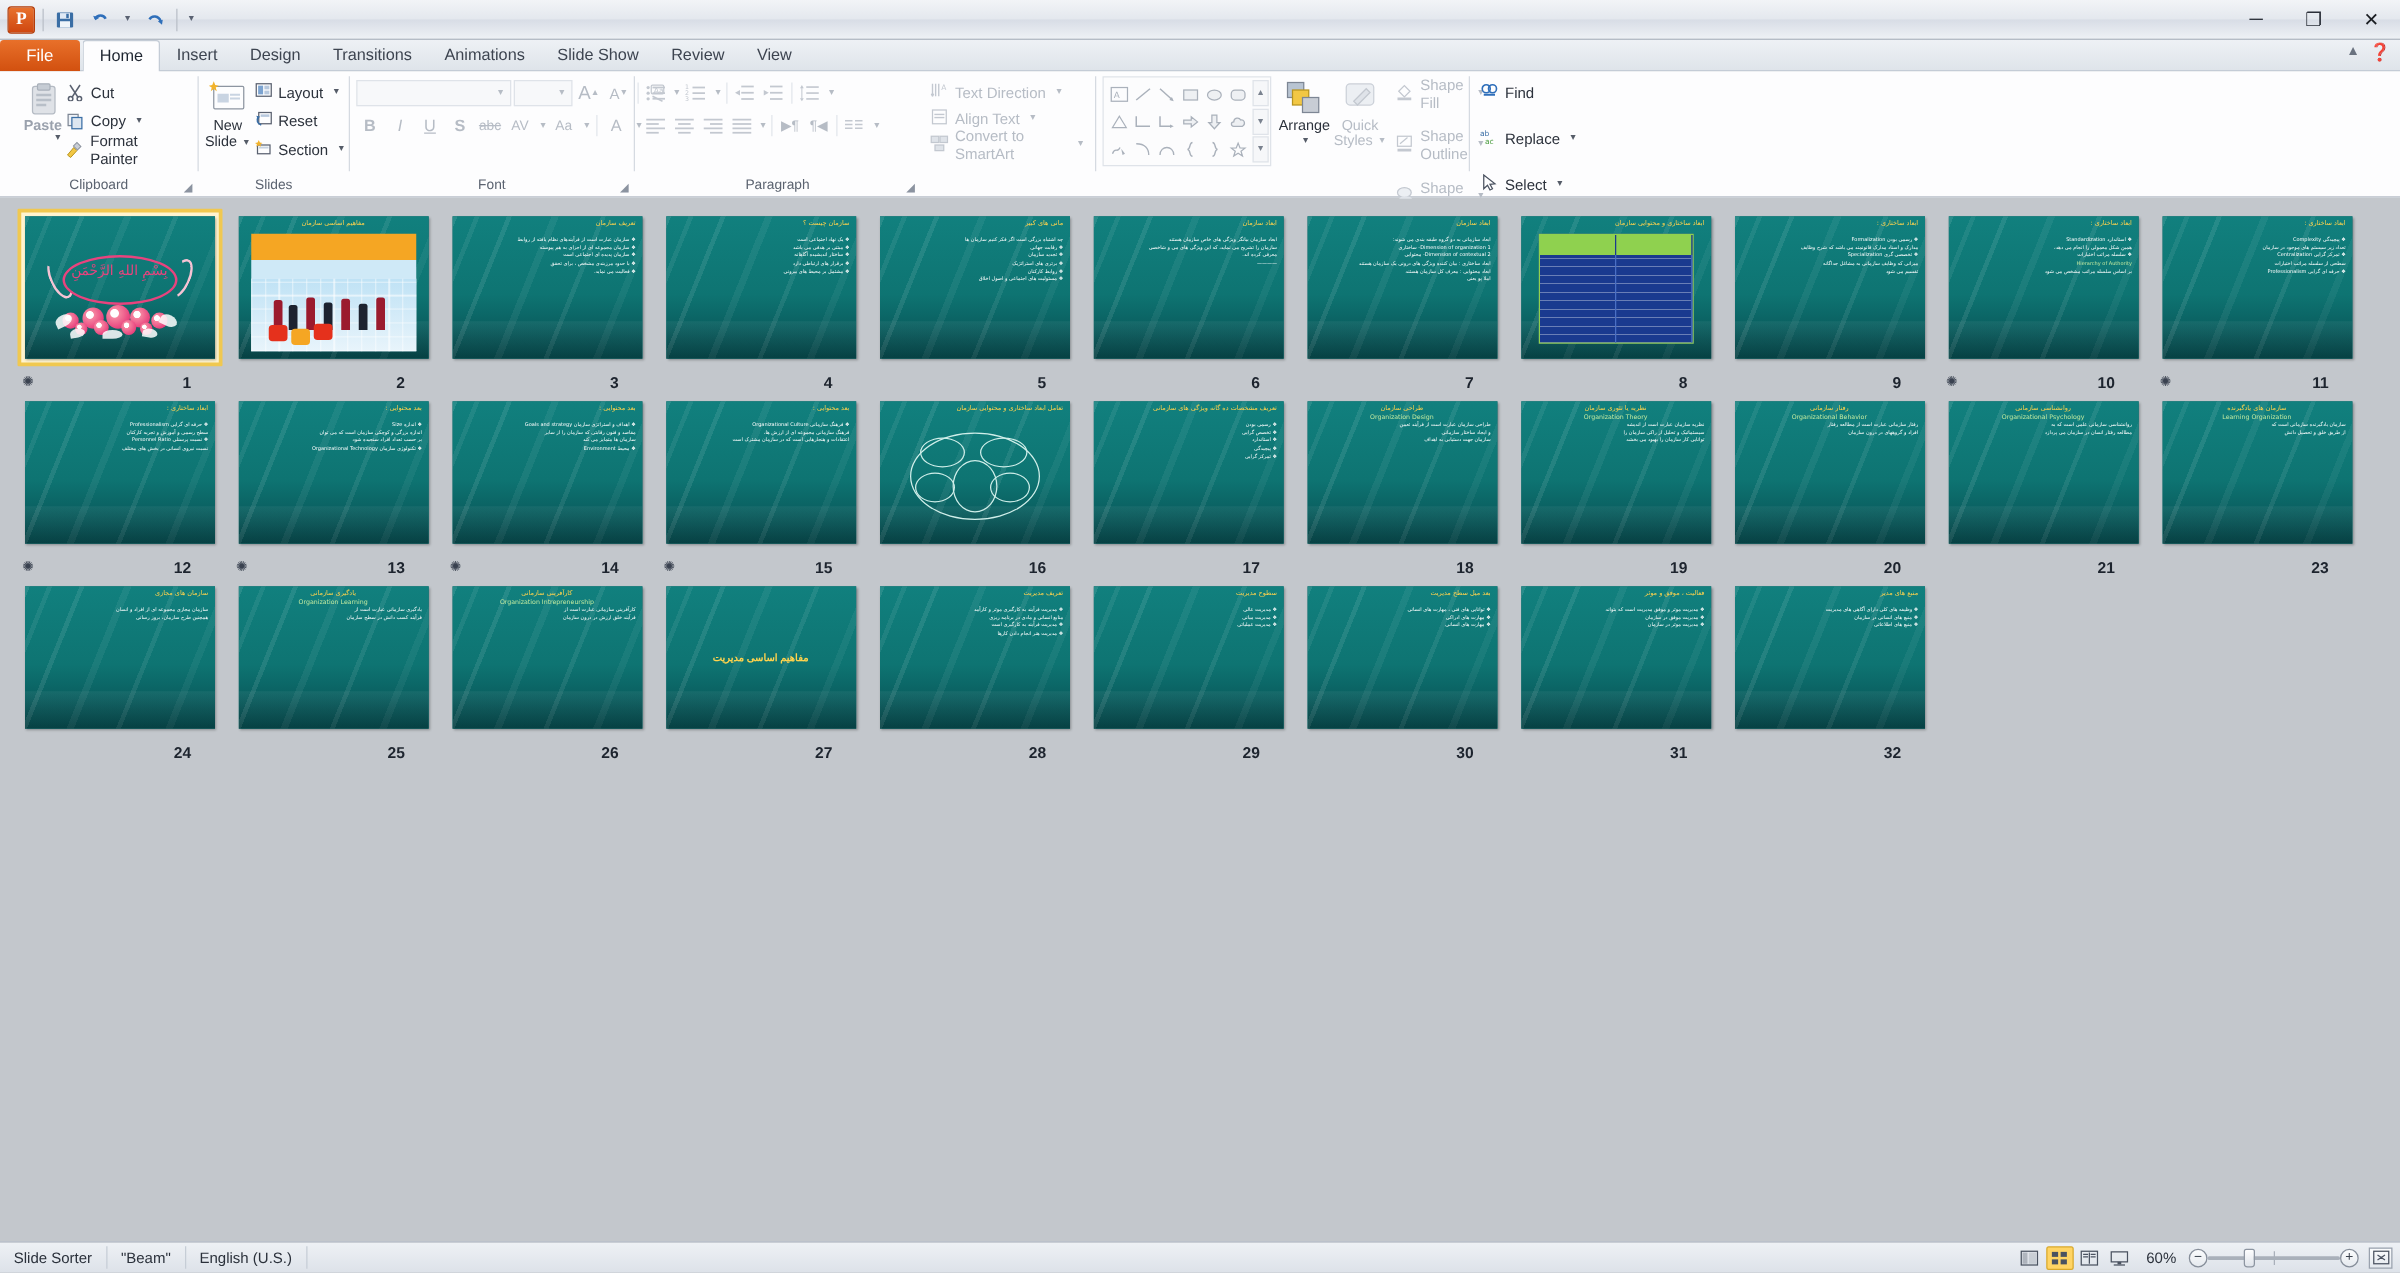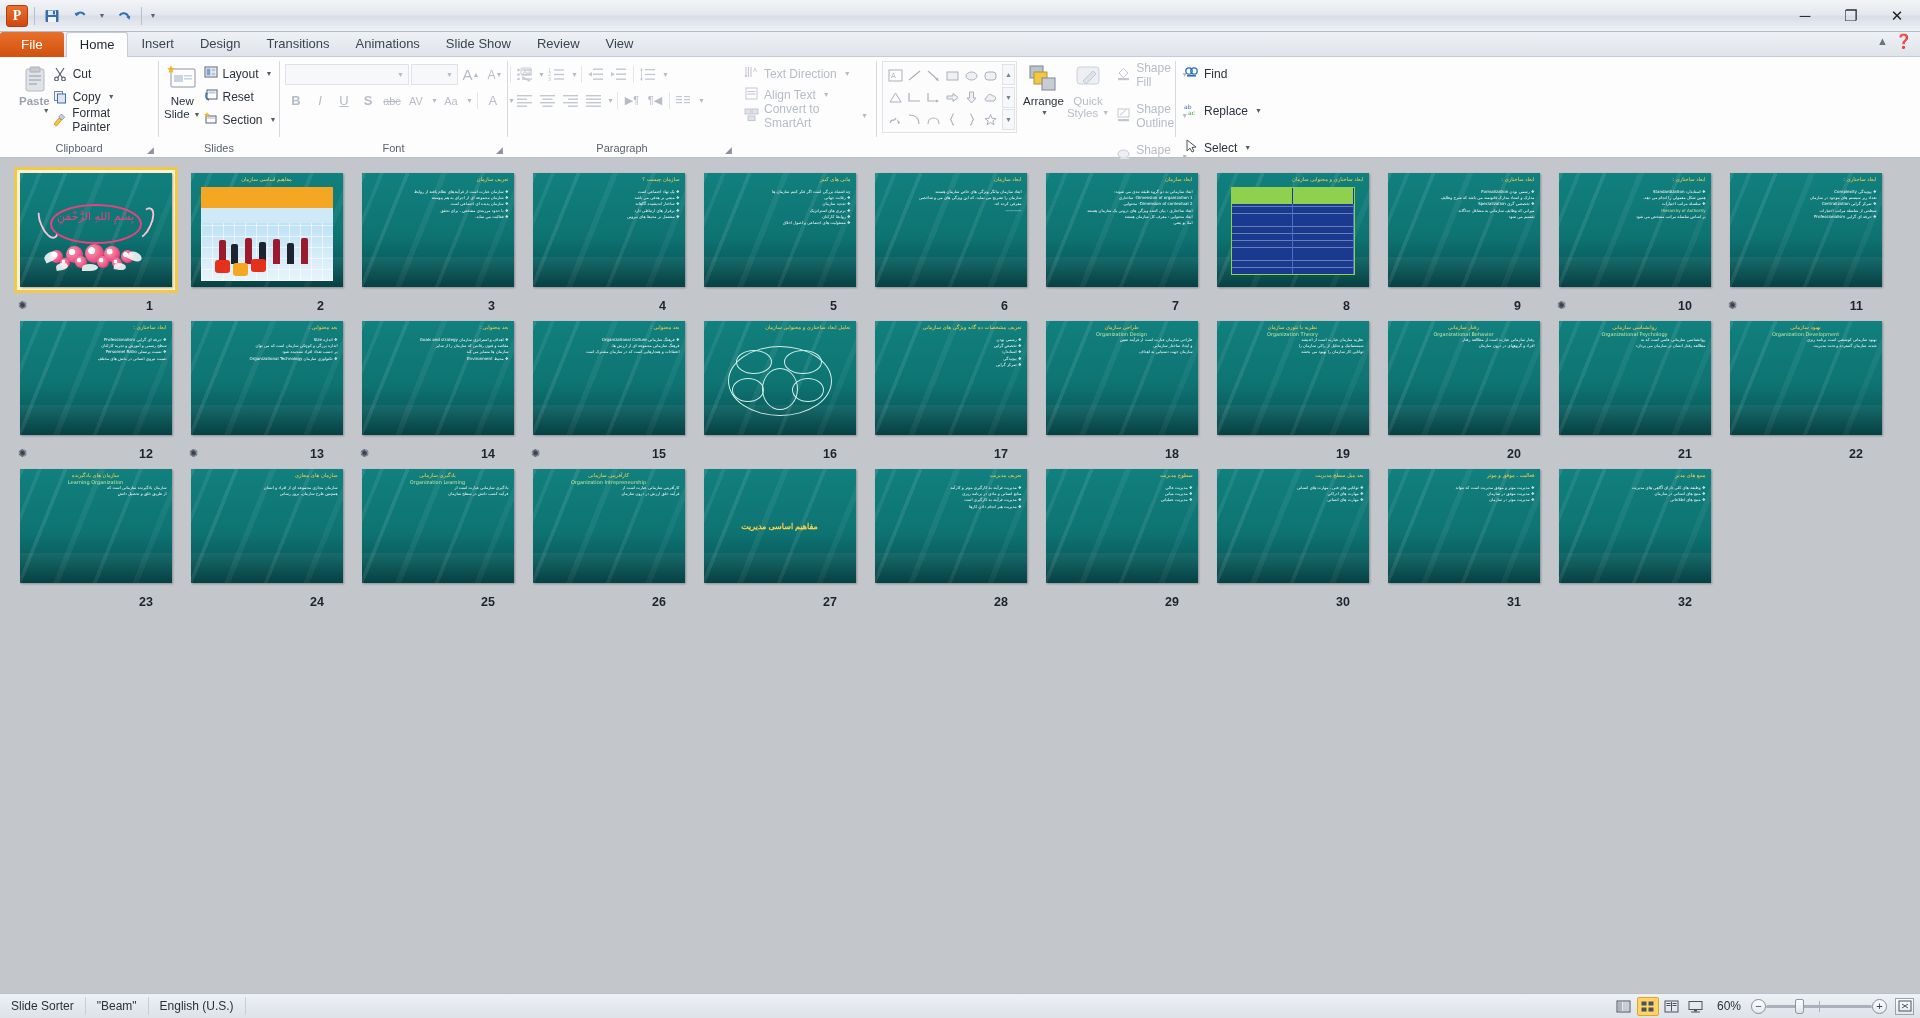--- a/index.html
+++ b/index.html
@@ -1235,33 +1235,20 @@
               <div>مطالعه رفتار انسان در سازمان می پردازد</div>
             </div>
           </div>
         </div>
         <div class="slide-num">21</div>
       </div>
       <div class="scell">
         <div class="thumbwrap">
           <div class="thumb">
             <div class="beam-bg"></div>
-            <div class="s-title ctr">بهبود سازمانی<div style="font-size:5px;color:#bfe9a0">Organization Development</div></div>
-            <div class="s-body">
-              <div>بهبود سازمانی کوششی است برنامه ریزی</div>
-              <div>شده، سازمان گسترده و تحت مدیریت</div>
-            </div>
-          </div>
-        </div>
-        <div class="slide-num">22</div>
-      </div>
-      <div class="scell">
-        <div class="thumbwrap">
-          <div class="thumb">
-            <div class="beam-bg"></div>
             <div class="s-title ctr">سازمان های یادگیرنده<div style="font-size:5px;color:#bfe9a0">Learning Organization</div></div>
             <div class="s-body">
               <div>سازمان یادگیرنده سازمانی است که</div>
               <div>از طریق خلق و تحصیل دانش</div>
             </div>
           </div>
         </div>
         <div class="slide-num">23</div>
       </div>
       <div class="scell">

